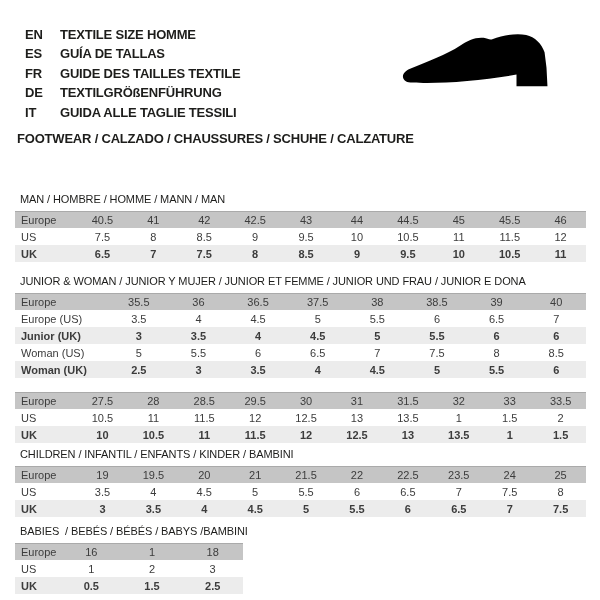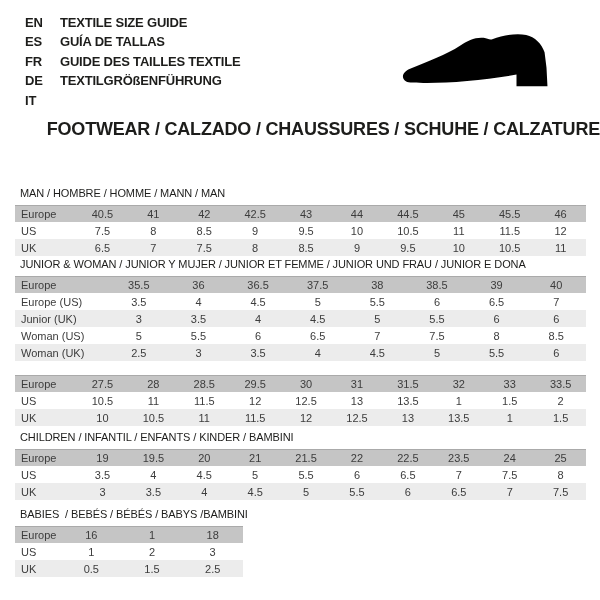--- a/index.html
+++ b/index.html
@@ -6,73 +6,74 @@
   .page {
     position:relative;
     width:600px; height:600px;
     background:#ffffff;
     font-family:"Liberation Sans", sans-serif;
     color:#1d1d1b;
     overflow:hidden;
   }
 
   
-  .lang-block { padding-top:13px; margin-left:25px; }
+  .lang-block { padding-top:13px; margin-left:25px;margin-top:12px; }
   .lang-row { display:flex; font-weight:bold; font-size:13px; line-height:19.4px; letter-spacing:-0.2px; }
   .lang-code { width:35px; }
-  .footwear-line { margin:9px 0 0 17px; font-weight:bold; font-size:18px; letter-spacing:-0.2px;text-align:right; }
+  .footwear-line { margin:9px 0 0 17px; font-weight:bold; font-size:13px; letter-spacing:-0.2px; }
 
   
   .shoe-icon { position:absolute; top:33px; right:26px; width:175px; height:60px; }
 
   
   .sections { margin:0 14px 0 15px; }
   .section.s1 { margin-top:47px; }
-  .section.s2 { margin-top:2px; }
+  .section.s2 { margin-top:13px; }
   .section.s3 { margin-top:14px; }
   .section.s4 { margin-top:5px; }
   .section.s5 { margin-top:8px; }
   .stitle {
     font-size:11px; font-weight:normal; color:#1d1d1b;
     margin:0 0 6px 5px; letter-spacing:-0.1px; white-space:pre;
   }
   .stable { width:100%; font-size:11px; color:#3c3c3c; }
   .stable.narrow { width:228px; }
   .trow { display:flex; height:17px; align-items:center; }
   .trow.thead { background:#c5c5c5; box-shadow:inset 0 1px 0 #aaaaaa; }
-  .trow.talt { background:#ececec; }
+  .trow.talt { background:#ececec;font-weight:bold; }
   .tcell.label { width:62px; padding-left:6px; box-sizing:border-box; }
   .section-junior .tcell.label { width:94px; }
   .section-babies .tcell.label { width:46px; }
   .tcell.val { flex:1; text-align:center; }
 </style>
 </head>
 <body>
 
 <div class="page">
 
   <div class="lang-block">
     <div class="lang-row">
       <span class="lang-code">EN</span>
-      <span class="lang-label">TEXTILE SIZE GUIDE</span>
+      <span class="lang-label">TEXTILE SIZE HOMME</span>
     </div>
     <div class="lang-row">
       <span class="lang-code">ES</span>
       <span class="lang-label">GUÍA DE TALLAS</span>
     </div>
     <div class="lang-row">
       <span class="lang-code">FR</span>
       <span class="lang-label">GUIDE DES TAILLES TEXTILE</span>
     </div>
     <div class="lang-row">
       <span class="lang-code">DE</span>
       <span class="lang-label">TEXTILGRÖßENFÜHRUNG</span>
     </div>
     <div class="lang-row">
       <span class="lang-code">IT</span>
+      <span class="lang-label">GUIDA ALLE TAGLIE TESSILI</span>
     </div>
   </div>
 
   <div class="footwear-line">FOOTWEAR / CALZADO / CHAUSSURES / SCHUHE / CALZATURE</div>
 
   <svg class="shoe-icon" viewBox="0 0 180 62" aria-hidden="true">
     <path fill="#000000" d="M7,50
          C2,47 2,41 11,37
          C30,29 48,23 63,13
          C70,8 79,4 87,5

